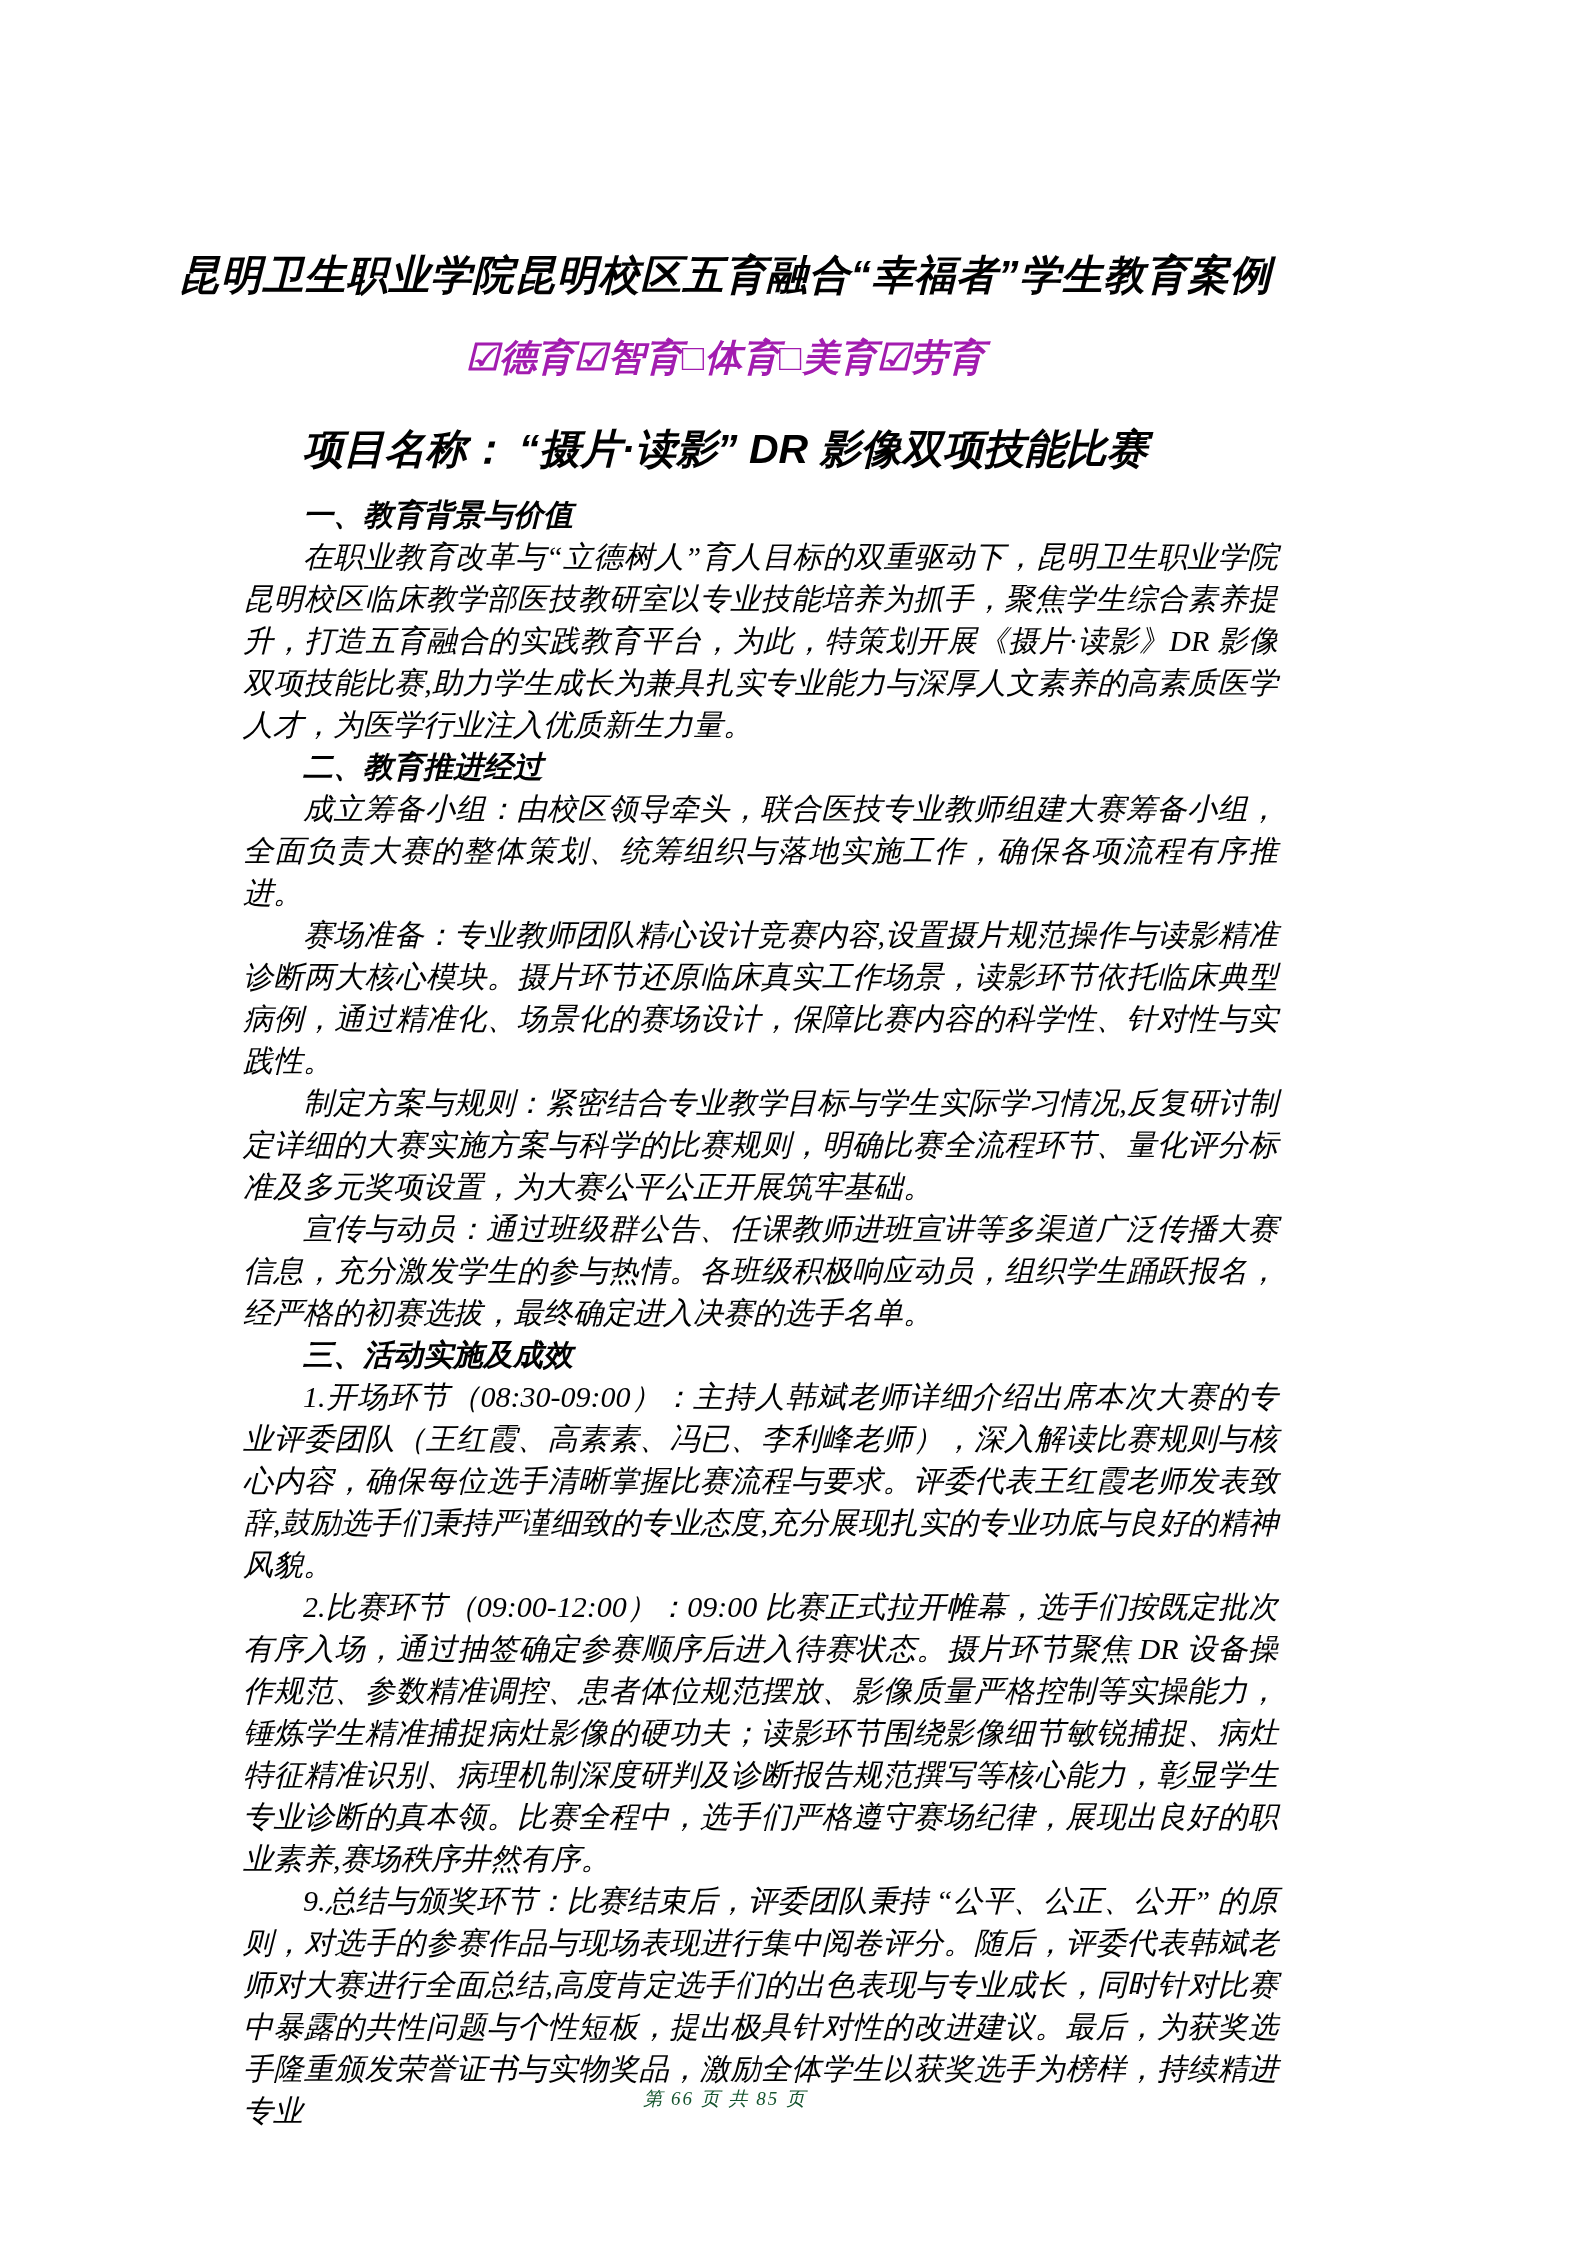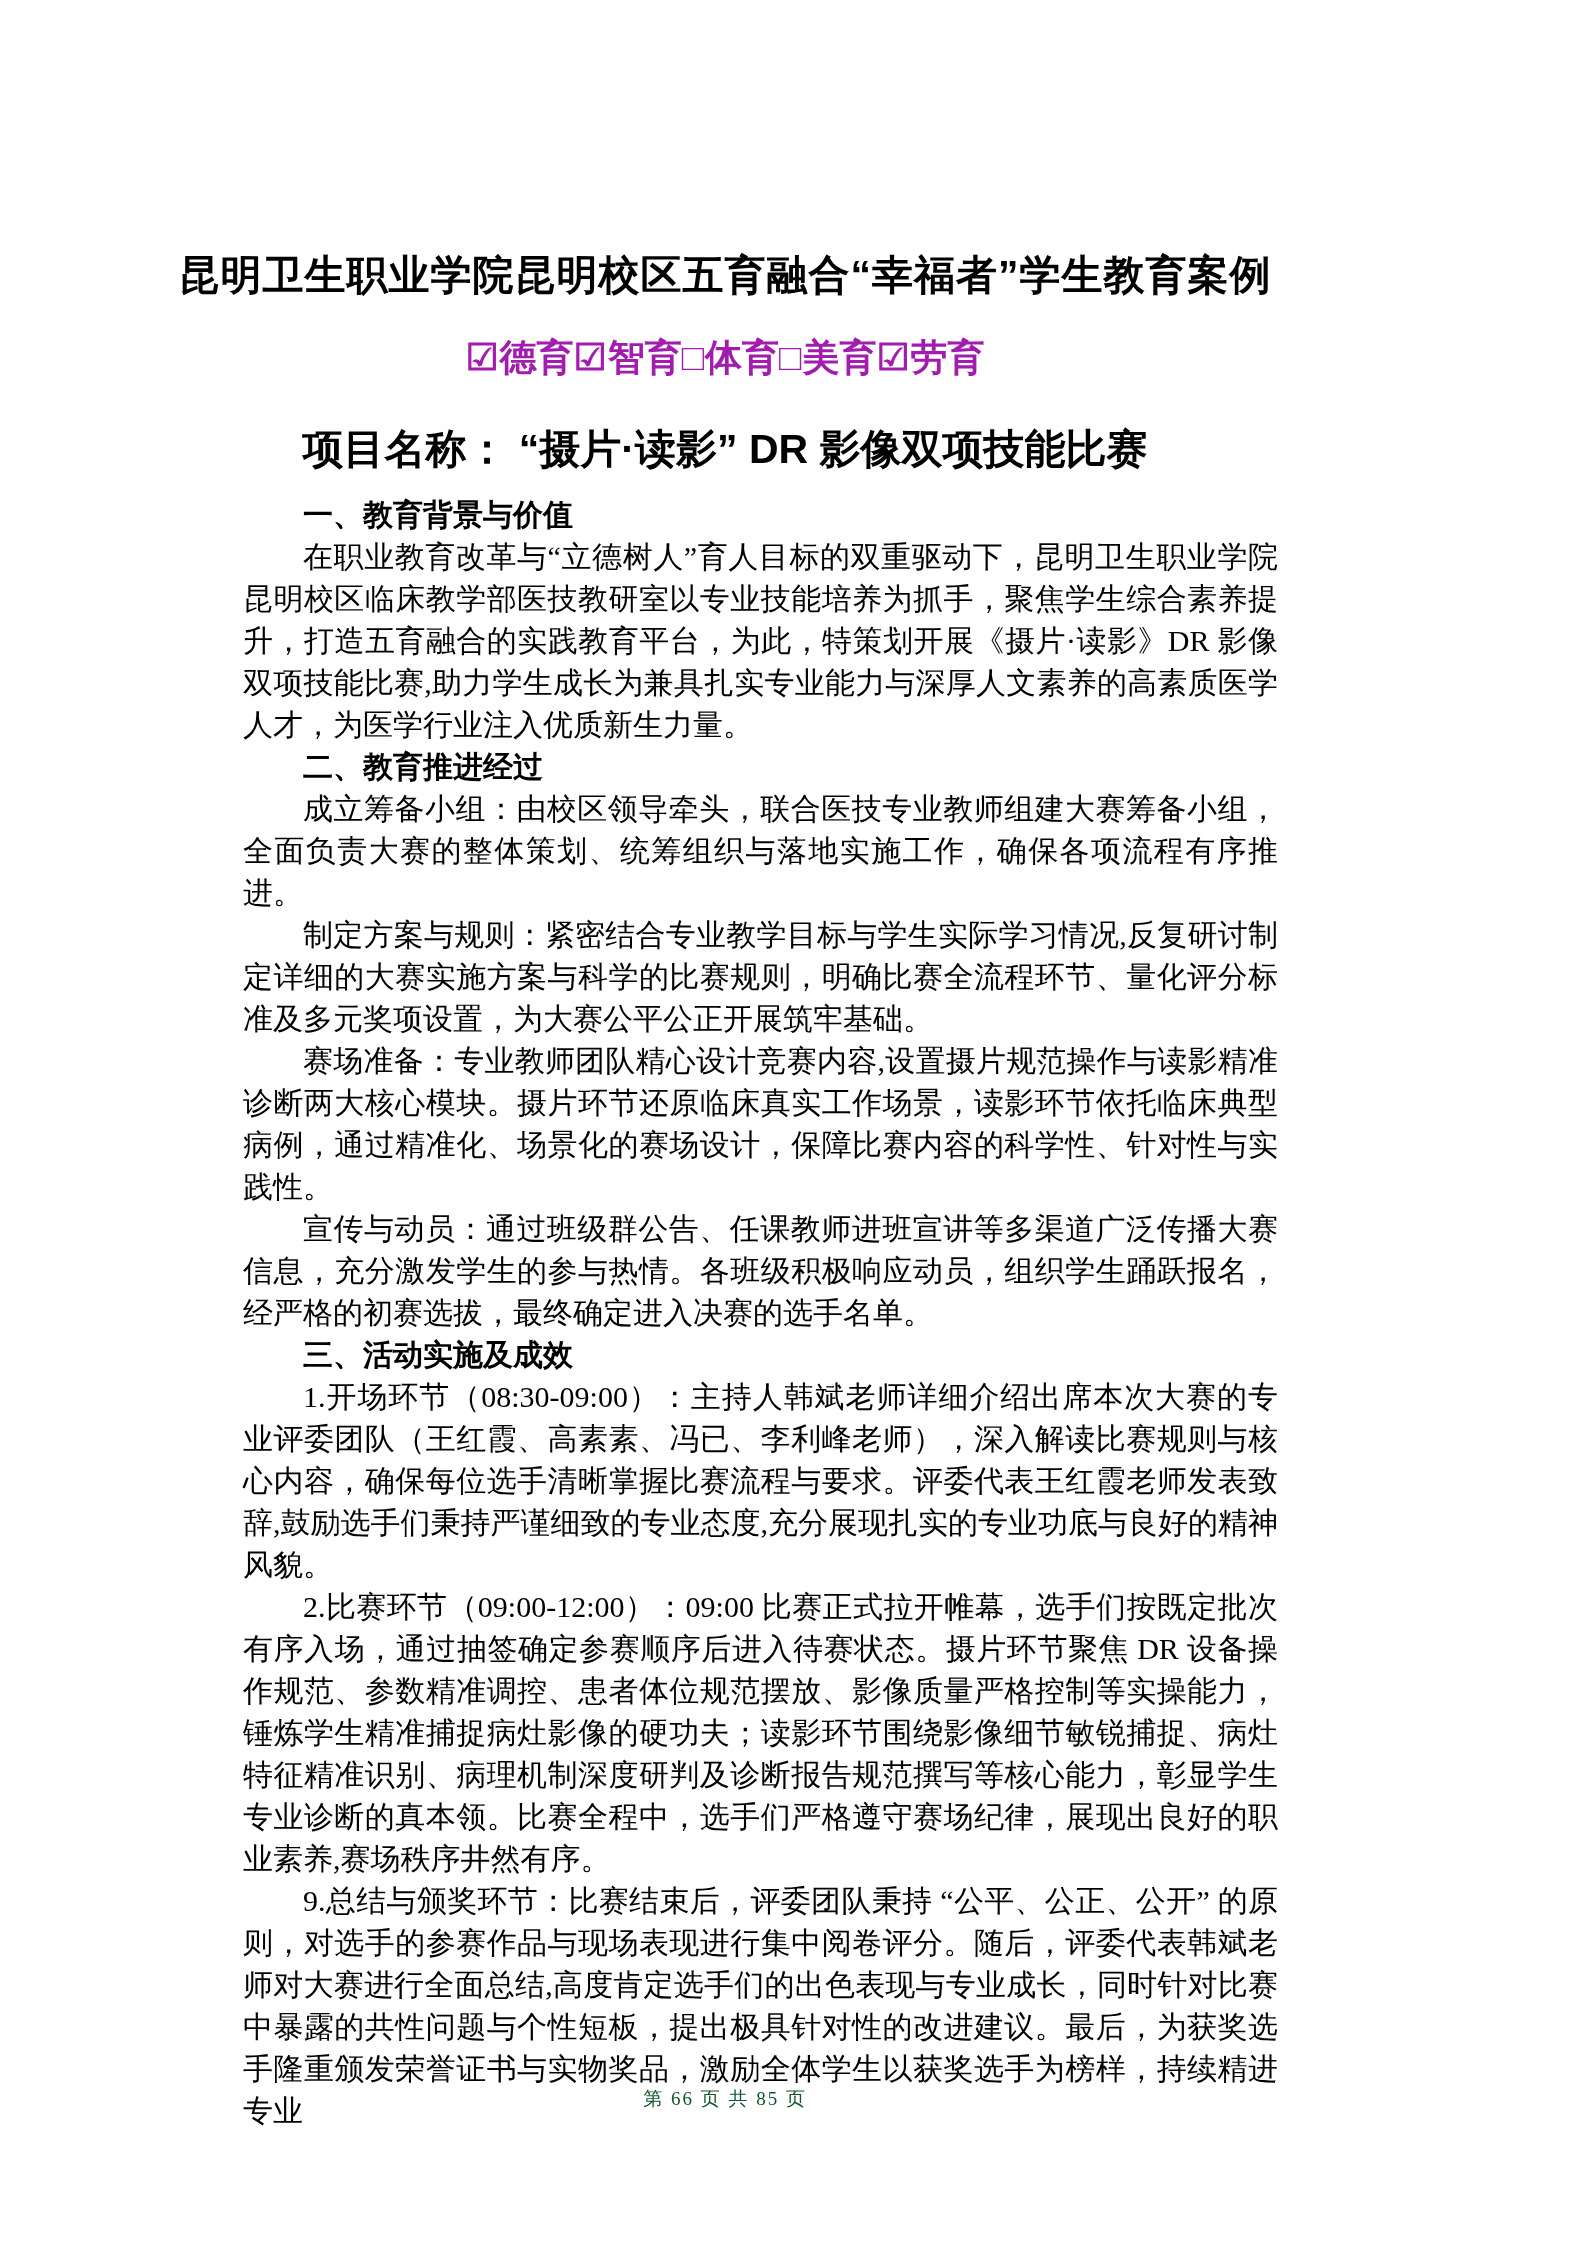--- a/index.html
+++ b/index.html
@@ -3,20 +3,21 @@
 <meta charset="utf-8">
 <style>
   html,body{margin:0;padding:0;background:#ffffff;}
   .page{
     position:relative;
     width:1450px;
     height:2245px;
     background:#ffffff;
     overflow:hidden;
     color:#000;
+    font-style:italic;
   }
   .doc-header{
     padding-top:251px;
     text-align:center;
   }
   .title{
     margin:0;
     font-family:"Liberation Sans",sans-serif;
     font-weight:bold;
     font-size:41px;
@@ -83,22 +84,22 @@
     </div>
 
     <h2 class="project">项目名称： “摄片·读影” DR 影像双项技能比赛</h2>
   </div>
 
   <div class="doc-body">
     <p class="heading">一、教育背景与价值</p>
     <p class="para">在职业教育改革与“立德树人”育人目标的双重驱动下，昆明卫生职业学院昆明校区临床教学部医技教研室以专业技能培养为抓手，聚焦学生综合素养提升，打造五育融合的实践教育平台，为此，特策划开展《摄片·读影》DR 影像双项技能比赛,助力学生成长为兼具扎实专业能力与深厚人文素养的高素质医学人才，为医学行业注入优质新生力量。</p>
     <p class="heading">二、教育推进经过</p>
     <p class="para">成立筹备小组：由校区领导牵头，联合医技专业教师组建大赛筹备小组，全面负责大赛的整体策划、统筹组织与落地实施工作，确保各项流程有序推进。</p>
+    <p class="para">赛场准备：专业教师团队精心设计竞赛内容,设置摄片规范操作与读影精准诊断两大核心模块。摄片环节还原临床真实工作场景，读影环节依托临床典型病例，通过精准化、场景化的赛场设计，保障比赛内容的科学性、针对性与实践性。</p>
     <p class="para">制定方案与规则：紧密结合专业教学目标与学生实际学习情况,反复研讨制定详细的大赛实施方案与科学的比赛规则，明确比赛全流程环节、量化评分标准及多元奖项设置，为大赛公平公正开展筑牢基础。</p>
-    <p class="para">赛场准备：专业教师团队精心设计竞赛内容,设置摄片规范操作与读影精准诊断两大核心模块。摄片环节还原临床真实工作场景，读影环节依托临床典型病例，通过精准化、场景化的赛场设计，保障比赛内容的科学性、针对性与实践性。</p>
     <p class="para">宣传与动员：通过班级群公告、任课教师进班宣讲等多渠道广泛传播大赛信息，充分激发学生的参与热情。各班级积极响应动员，组织学生踊跃报名，经严格的初赛选拔，最终确定进入决赛的选手名单。</p>
     <p class="heading">三、活动实施及成效</p>
     <p class="para">1.开场环节（08:30-09:00）：主持人韩斌老师详细介绍出席本次大赛的专业评委团队（王红霞、高素素、冯已、李利峰老师），深入解读比赛规则与核心内容，确保每位选手清晰掌握比赛流程与要求。评委代表王红霞老师发表致辞,鼓励选手们秉持严谨细致的专业态度,充分展现扎实的专业功底与良好的精神风貌。</p>
     <p class="para">2.比赛环节（09:00-12:00）：09:00 比赛正式拉开帷幕，选手们按既定批次有序入场，通过抽签确定参赛顺序后进入待赛状态。摄片环节聚焦 DR 设备操作规范、参数精准调控、患者体位规范摆放、影像质量严格控制等实操能力，锤炼学生精准捕捉病灶影像的硬功夫；读影环节围绕影像细节敏锐捕捉、病灶特征精准识别、病理机制深度研判及诊断报告规范撰写等核心能力，彰显学生专业诊断的真本领。比赛全程中，选手们严格遵守赛场纪律，展现出良好的职业素养,赛场秩序井然有序。</p>
     <p class="para">9.总结与颁奖环节：比赛结束后，评委团队秉持 “公平、公正、公开” 的原则，对选手的参赛作品与现场表现进行集中阅卷评分。随后，评委代表韩斌老师对大赛进行全面总结,高度肯定选手们的出色表现与专业成长，同时针对比赛中暴露的共性问题与个性短板，提出极具针对性的改进建议。最后，为获奖选手隆重颁发荣誉证书与实物奖品，激励全体学生以获奖选手为榜样，持续精进专业</p>
   </div>
 
   <div class="doc-footer">
     <span>第 66 页 共 85 页</span>
   </div>

